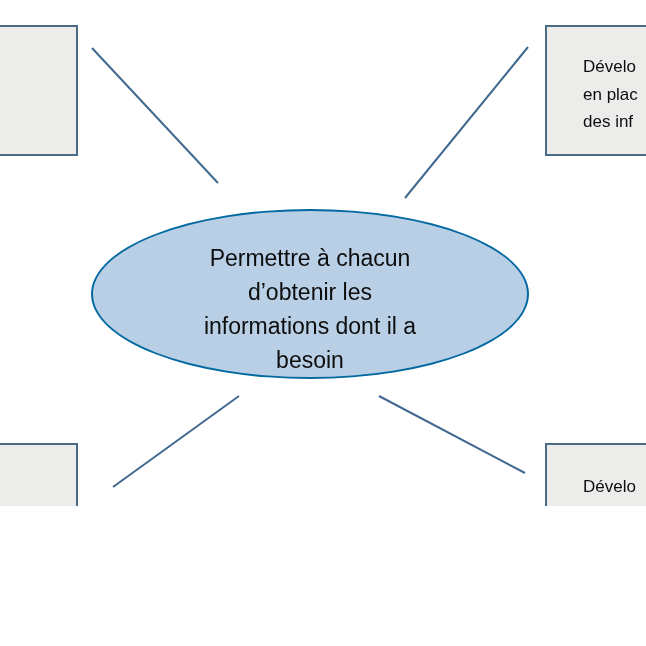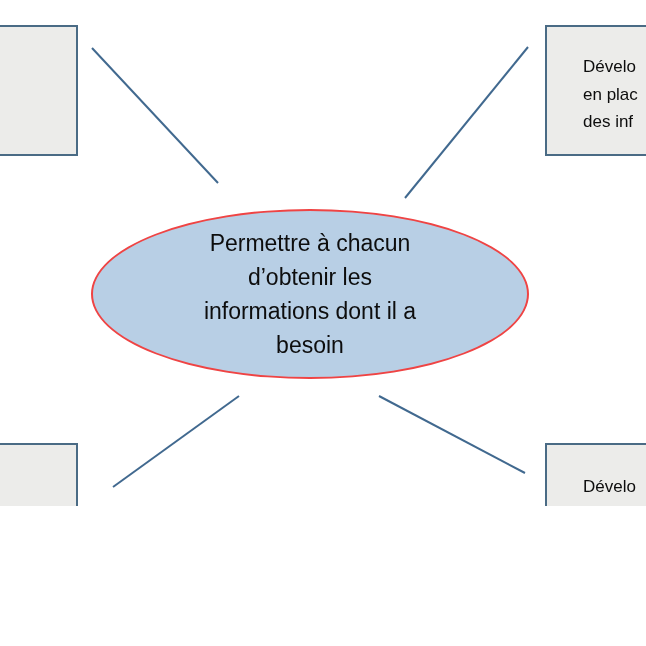--- a/index.html
+++ b/index.html
@@ -73,24 +73,24 @@
     padding: 28px 0 0 36px;
   }
   #center-ellipse {
     position: absolute;
     box-sizing: border-box;
     left: 91px;
     top: 209px;
     width: 438px;
     height: 170px;
     background: #b8cfe5;
-    border: 2px solid #ef4444;
+    border: 2px solid #0369a1;
     border-radius: 50%;
     display: flex;
-    align-items: center;
+    align-items: flex-end;
     justify-content: center;
   }
   #center-ellipse-text {
     font-size: 23px;
     line-height: 34px;
     color: #0d0d0d;
     text-align: center;
     white-space: pre-line;
     padding: 0 40px;
   }

